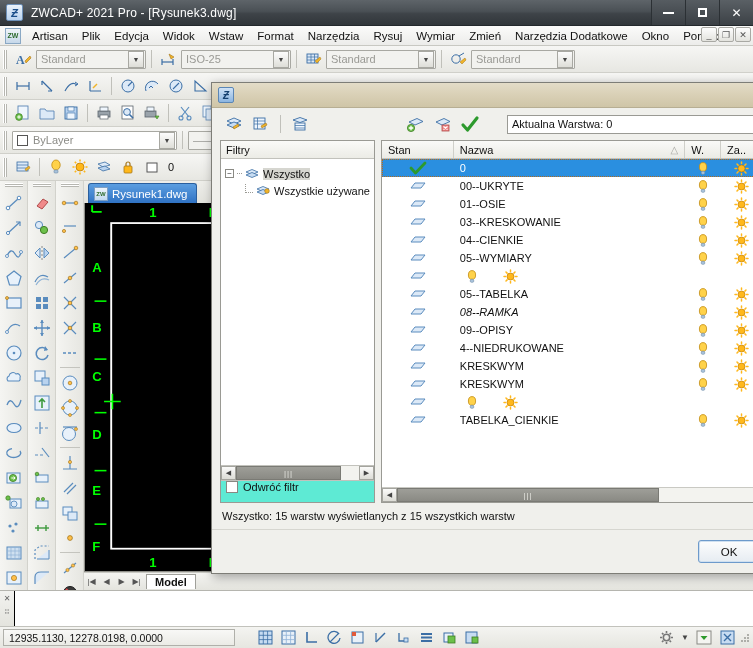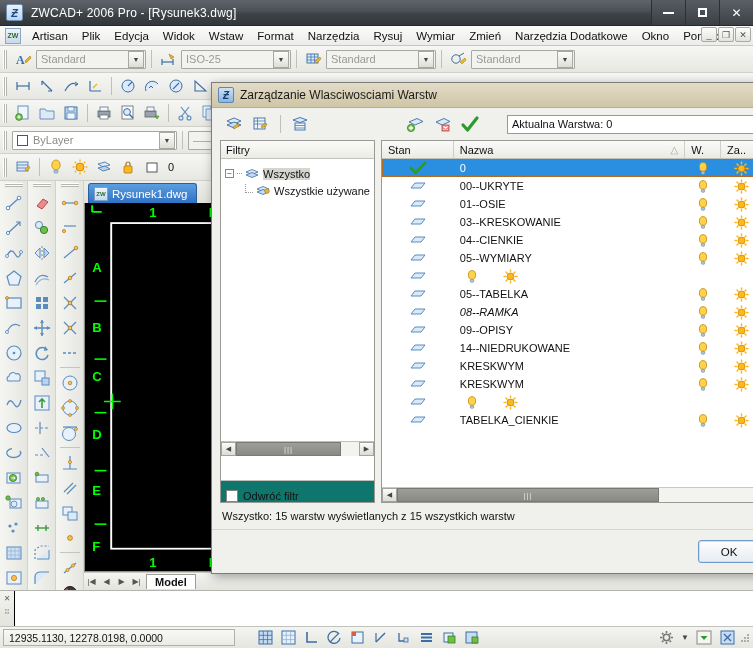--- a/index.html
+++ b/index.html
@@ -163,22 +163,22 @@
           display:flex;align-items:center;justify-content:center;font-size:8px;line-height:7px;color:#333;flex:0 0 9px; }
   .tname { color:#111; }
   .tname.sel { background:#d6d6d0; }
   .hscroll { height:15px;flex:0 0 15px;display:flex;align-items:center;
     background:#efefeb;border-top:1px solid #c2c2bc; }
   .hs-btn { width:15px;height:14px;background:linear-gradient(180deg,#fbfbfa,#dcdcd6);
     border:1px solid #a4a49e;display:flex;align-items:center;justify-content:center;font-size:7px;color:#444;flex:0 0 15px; }
   .hs-track { flex:1; height:14px; background:#f3f3ef; position:relative; }
   .hs-thumb { position:absolute; top:0; height:14px; background:linear-gradient(180deg,#9e9e98,#8a8a84);
     border:1px solid #7a7a74; display:flex;align-items:center;justify-content:center;color:#e8e8e2;font-size:8px;letter-spacing:1px; }
-  .invfilter { height:22px;flex:0 0 22px;display:flex;align-items:flex-end;gap:5px;padding-left:5px;
-    border-top:1px solid #c2c2bc;background:#0f766e;font-size:11px;color:#111;margin-top:24px; }
+  .invfilter { height:22px;flex:0 0 22px;display:flex;align-items:flex-start;gap:5px;padding-left:5px;
+    border-top:1px solid #c2c2bc;background:#5eead4;font-size:11px;color:#111; }
   .chk { width:12px;height:12px;border:1px solid #888882;background:#fff;flex:0 0 12px; }
 
   .layerpane { flex:1; display:flex; flex-direction:column; border:1px solid #9a9a94;
                background:#fff; min-width:0; }
   .lp-head { height:18px;flex:0 0 18px;display:flex;
     background:linear-gradient(180deg,#fafaf8,#ebebe5); border-bottom:1px solid #c2c2bc; }
   .lp-head .hc { display:flex;align-items:center;padding-left:6px;font-size:11px;color:#111;
     border-right:1px solid #cfcfc9;position:relative; }
   .lp-rows { flex:1; overflow:hidden; }
   .lrow { height:18px;display:flex;align-items:center;font-size:11px;color:#111; }
@@ -198,21 +198,21 @@
 
   svg { display:block; }
 </style>
 </head>
 <body>
 
 <div class="app">
 
   <div class="titlebar">
     <div class="app-icon">Ƶ</div>
-    <div class="title-text">ZWCAD+ 2006 Pro - [Rysunek3.dwg]</div>
+    <div class="title-text">ZWCAD+ 2021 Pro - [Rysunek3.dwg]</div>
     <div class="win-btns">
       <div class="win-btn">
           <span class="glyph-min"></span>
         </div>
       <div class="win-btn">
           <span class="glyph-max"></span>
         </div>
       <div class="win-btn close">✕</div>
     </div>
   </div>
@@ -921,21 +921,20 @@
             <circle cx="4" cy="9" r="1"></circle>
             <circle cx="7" cy="9" r="1"></circle>
           </g>
         </svg>
       </div>
   </div>
 
   <div class="dialog">
     <div class="dlg-title">
       <span class="dicon">Ƶ</span>
-      <span class="dtxt">Zarządzanie Wlasciwosciami Warstw</span>
     </div>
 
     <div class="dlg-toolbar">
       <div class="dlg-tb-icon">
         <svg width="20" height="20" viewBox="0 0 20 20">
             <path d="M3 7 l7 -3 7 3 -7 3 Z" fill="#dce9f7" stroke="#3b6ea5" stroke-width=".9"></path>
             <path d="M3 11 l7 -3 7 3 -7 3 Z" fill="#c7dcf2" stroke="#3b6ea5" stroke-width=".9"></path>
             <path d="M9 13 l5 -3 1 2 -5 3 Z" fill="#f0b429" stroke="#a5761b" stroke-width=".6"></path>
           </svg>
       </div>
@@ -1247,21 +1246,21 @@
                   </g>
                 </svg>
               </div>
             </div>
             <div class="lrow">
               <div class="lc state" style="width: 72px;">
                 <svg width="18" height="12" viewBox="0 0 18 12">
                   <path d="M2 8 L6 3 H16 L12 8 Z" fill="#dce9f7" stroke="#5a8cbe" stroke-width="1"></path>
                 </svg>
               </div>
-              <div class="lc name" style="width: 232px;">14--NIEDRUKOWANE</div>
+              <div class="lc name" style="width: 232px;">4--NIEDRUKOWANE</div>
               <div class="lc ctr" style="width: 36px;">
                 <svg width="14" height="15" viewBox="0 0 14 15">
                   <ellipse cx="7" cy="6" rx="3.6" ry="4.4" fill="#ffd24a" stroke="#c28b12" stroke-width=".8"></ellipse>
                   <rect x="5.3" y="10.3" width="3.4" height="3" rx="1" fill="#a9c3dd" stroke="#6f8ba6" stroke-width=".6"></rect>
                 </svg>
               </div>
               <div class="lc ctr" style="width: 40px;">
                 <svg width="15" height="15" viewBox="0 0 15 15">
                   <circle cx="7.5" cy="7.5" r="3.5" fill="#ffb81c" stroke="#c07c00" stroke-width=".7"></circle>
                   <g stroke="#ffb81c" stroke-width="1.5" stroke-linecap="round">

